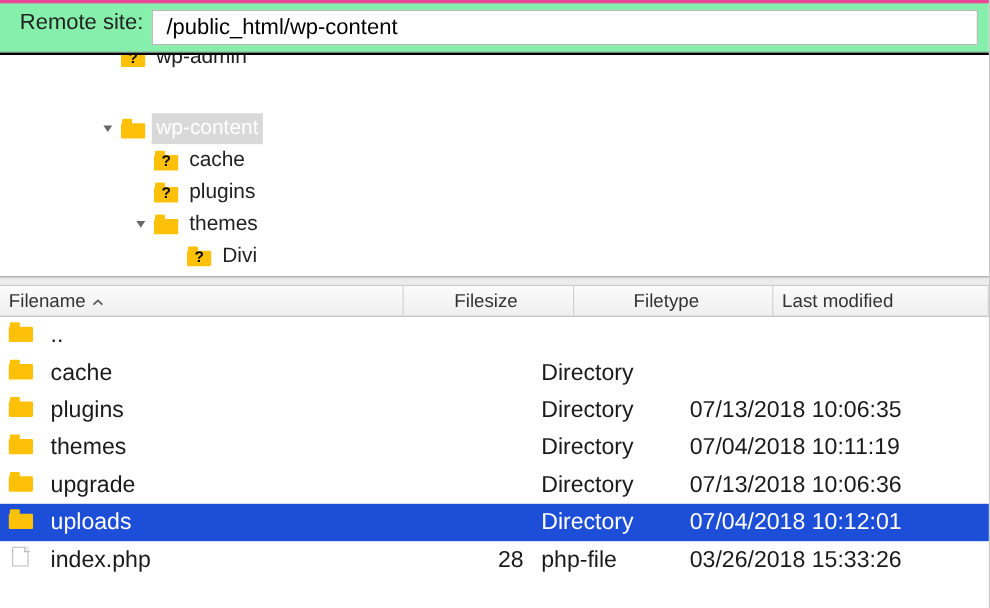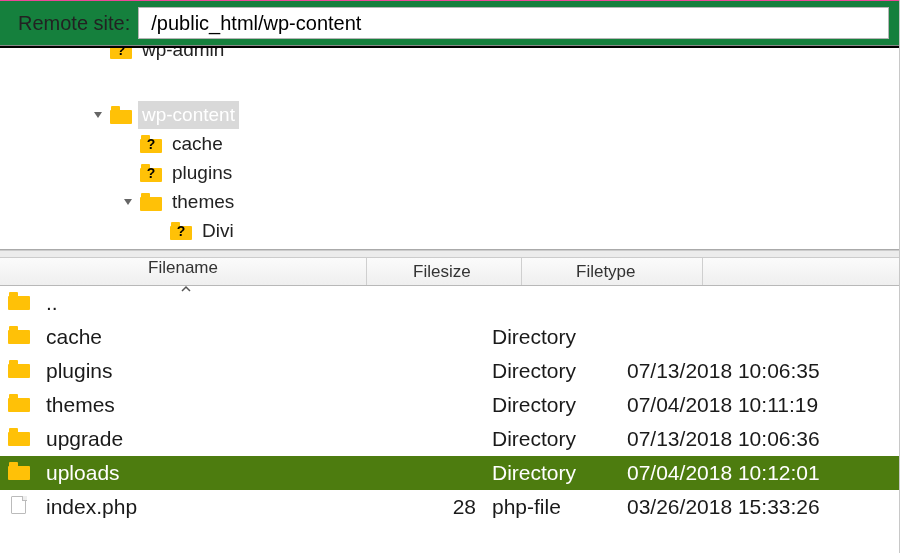--- a/index.html
+++ b/index.html
@@ -6,25 +6,25 @@
   body {
     margin: 0;
     background: #fff;
     width: 900px;
     height: 553px;
     overflow: hidden;
     border-right: 1px solid #c8c8c8;
   }
   .topbar {
     display: flex;
-    align-items: center;
+    align-items: flex-start;
     padding: 6px 10px 6px 18px;
     border-bottom: 1px solid #888;
-    background: #15803d;
-    border-top: 1px solid #ec4899;
+    background: #86efac;
+    border-top: 3px solid #ec4899;
   }
   .topbar-label {
     font-size: 20px;
     color: #222;
     margin-right: 8px;
     white-space: nowrap;
   }
   .path-input {
     flex: 1;
     font-size: 20px;
@@ -85,34 +85,34 @@
   .pane-gap { height:8px; background:#ececec; border-top:1px solid #ccc; border-bottom:1px solid #ccc;}
 
   .list-header {
     display:flex; align-items:center;
     background:linear-gradient(#fbfbfb,#efefef);
     border-bottom:1px solid #b8b8b8;
     height:28px;
     font-size:17px; color:#333;
   }
   .list-header .col { padding:0 8px; border-right:1px solid #cfcfcf; height:100%; display:flex; align-items:center; }
-  .col-name { width:367px;flex-direction:column; }
+  .col-name { width:367px; }
   .col-size { width:117px; justify-content:flex-start;margin-left:38px; }
   .col-type { width:135px;margin-left:46px; }
   .col-mod  { flex:1; border-right:none; }
   .sort-caret { margin-left:6px; }
 
   .list-body { }
   .list-row {
     display:flex; align-items:center;
     height:34px;
     font-size:21px;
     color:#1a1a1a;
   }
-  .list-row.selected { background:#4d7c0f; color:#fff; }
+  .list-row.selected { background:#1d4ed8; color:#fff; }
   .list-row .cell { padding:0 8px; display:flex; align-items:center; height:100%; }
   .cell-name { width:367px; }
   .cell-size { width:117px; justify-content:flex-end; padding-right:14px;}
   .cell-type { width:135px; }
   .cell-mod  { flex:1; }
   .row-icon { margin-right:10px; }
 </style>
 </head>
 <body>
 
@@ -203,20 +203,23 @@
           <polyline points="1,6 5,2 9,6" fill="none" stroke="#555" stroke-width="1.5"></polyline>
         </svg>
     </span>
   </div>
   <div class="col col-size">
     <span>Filesize</span>
   </div>
   <div class="col col-type">
     <span>Filetype</span>
   </div>
+  <div class="col col-mod">
+    <span>Last modified</span>
+  </div>
 </div>
 
 <div class="list-body" id="list-body">
     <div class="list-row">
       <div class="cell cell-name">
         <span class="row-icon"><span class="folder-icon"><span class="folder-tab"></span><span class="folder-body"></span></span></span>
         <span>..</span>
       </div>
       <div class="cell cell-size"></div>
       <div class="cell cell-type"></div>

